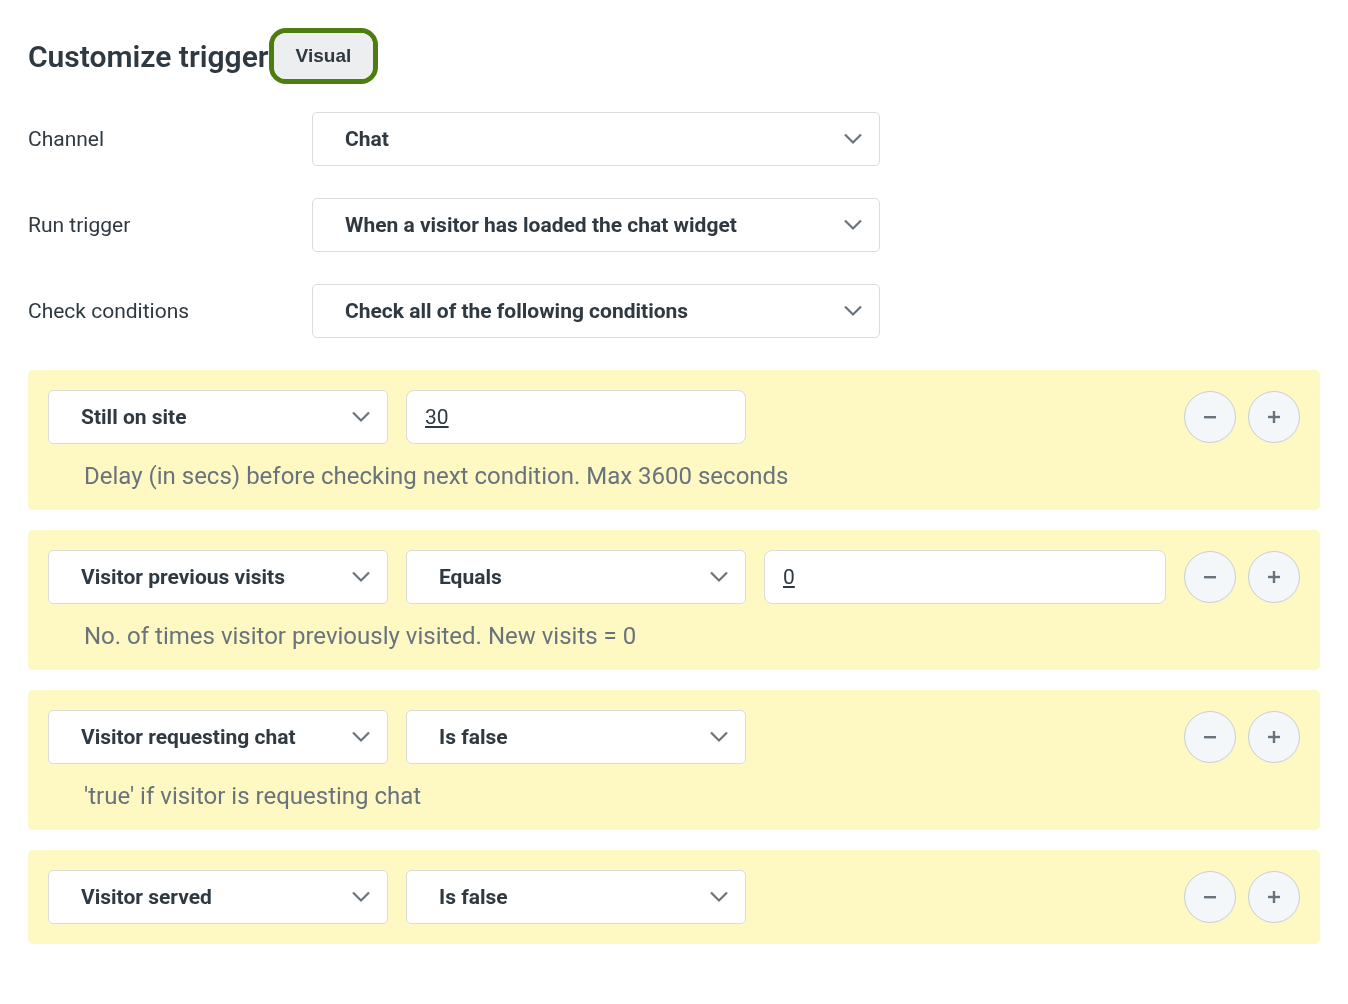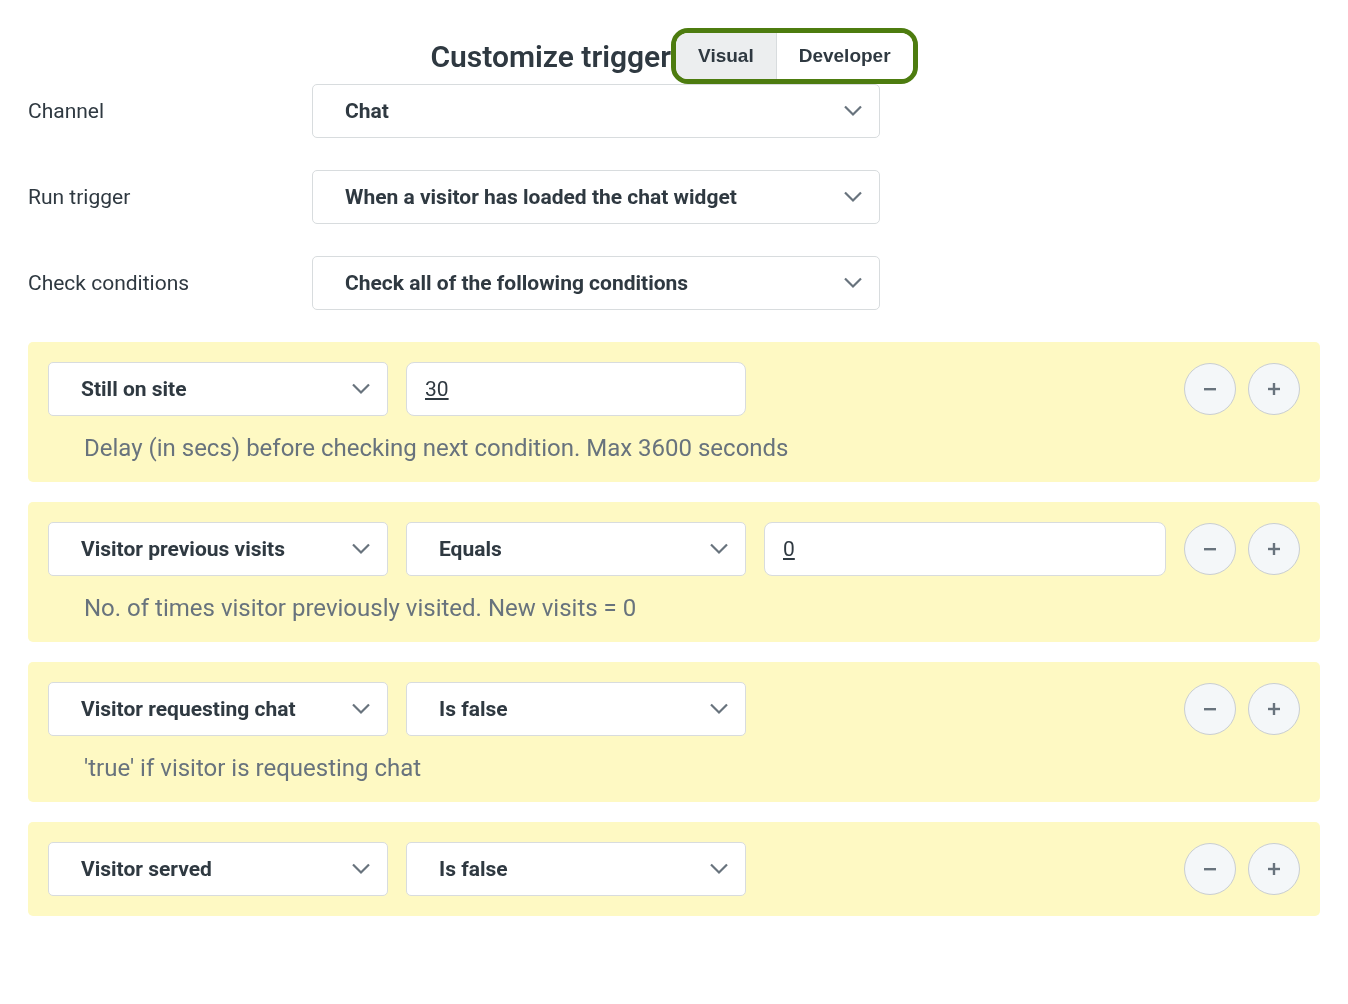--- a/index.html
+++ b/index.html
@@ -5,22 +5,23 @@
   * { box-sizing: border-box; margin: 0; padding: 0; }
   body {
     font-family: -apple-system, BlinkMacSystemFont, "Segoe UI", Roboto, Helvetica, Arial, sans-serif;
     background: #fff;
     color: #2f3941;
     padding: 28px;
     width: 1348px;
   }
   .header-row {
     display: flex;
-    justify-content: center;
+    justify-content: flex-start;
     align-items: center;
+    margin-bottom: 28px;
   }
   .page-title {
     font-size: 30px;
     font-weight: 600;
     color: #2f3941;
   }
   .view-toggle {
     display: flex;
     border: 5px solid #4d7c0f;
     border-radius: 17px;
@@ -127,21 +128,20 @@
     margin-left: 36px;
   }
 </style>
 </head>
 <body>
 
 <div class="header-row">
   <h1 class="page-title">Customize trigger</h1>
   <div class="view-toggle">
     <button class="view-toggle-btn active">Visual</button>
-    <button class="view-toggle-btn">Developer</button>
   </div>
 </div>
 
 <div class="form-row">
   <div class="form-label">Channel</div>
   <div class="select-wrap">
     <button class="select-field select-wide">Chat</button>
     <span class="chevron">
       <svg width="18" height="11" viewBox="0 0 18 11">
           <path d="M1 1l8 8 8-8" fill="none" stroke="#68737d" stroke-width="2.2"></path>

